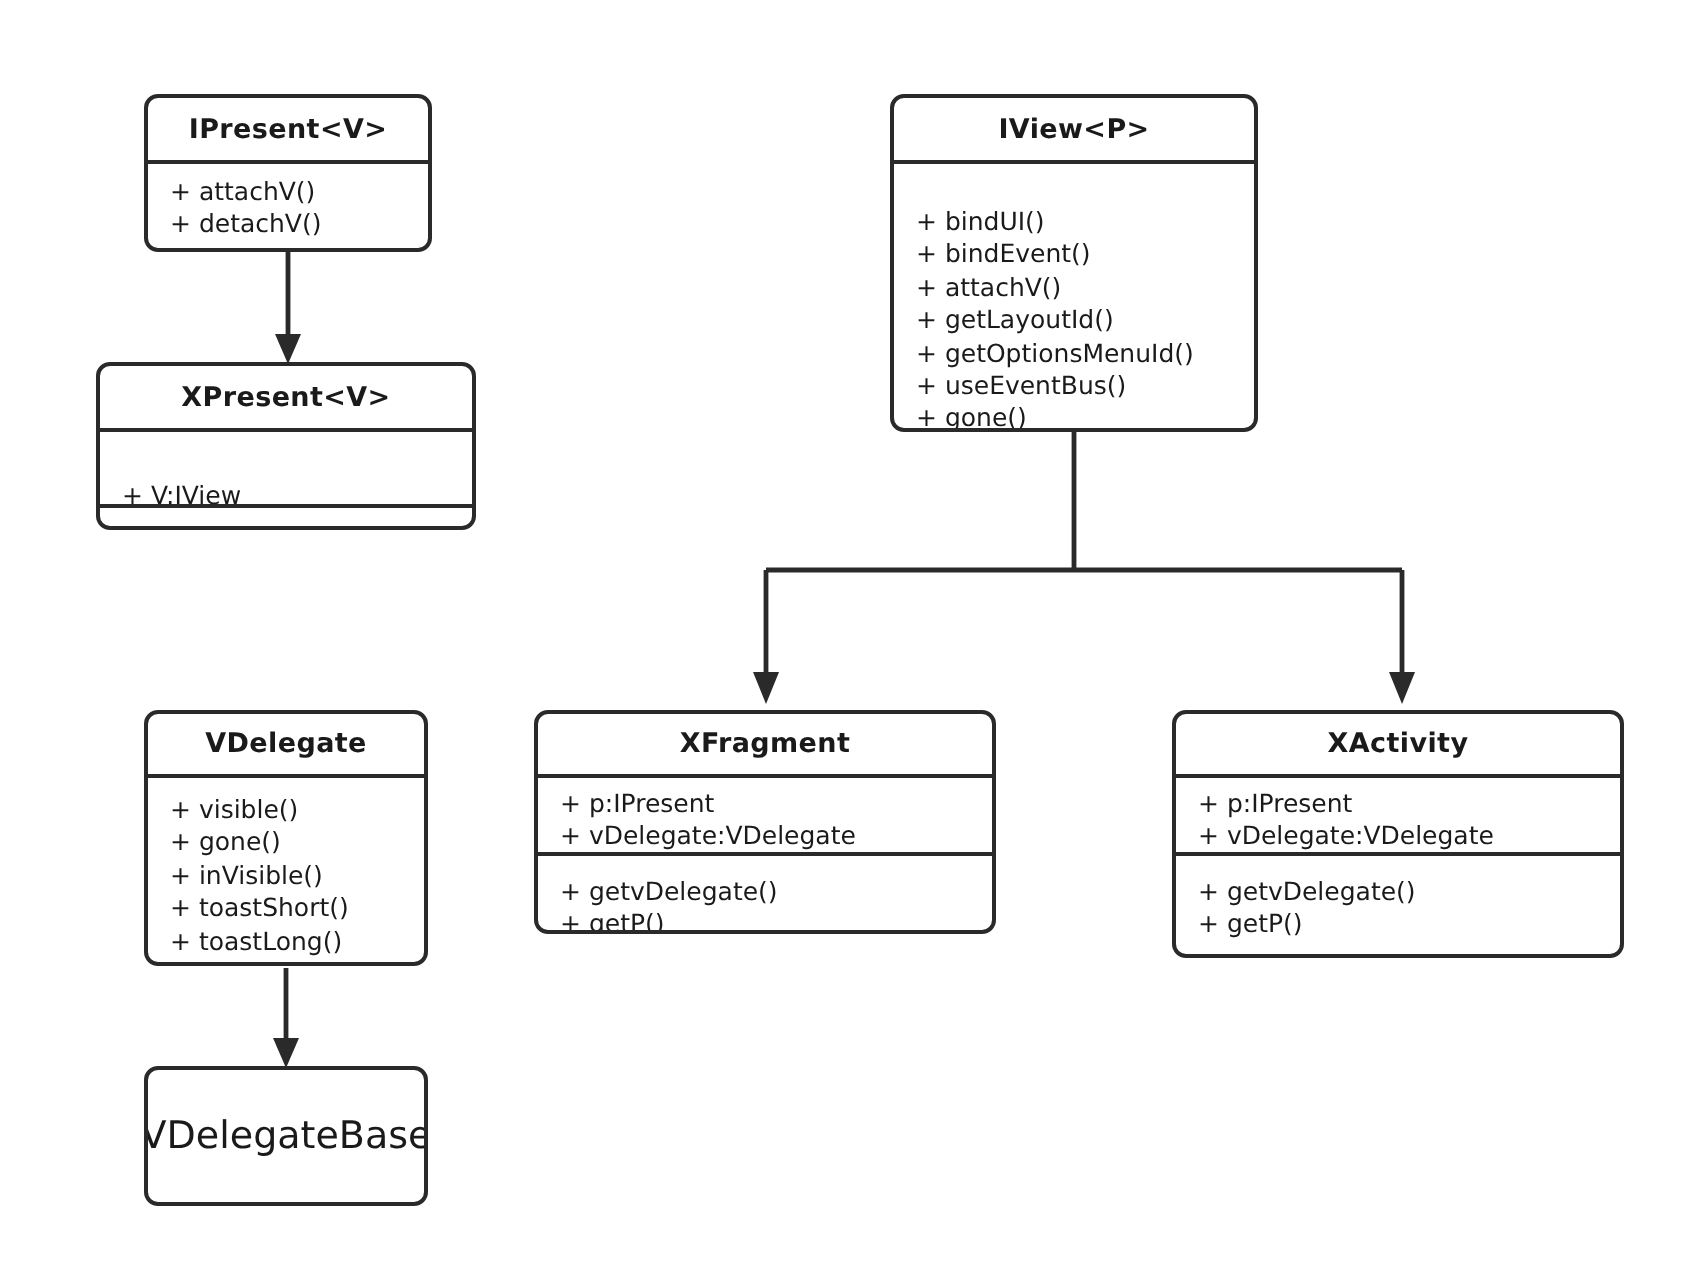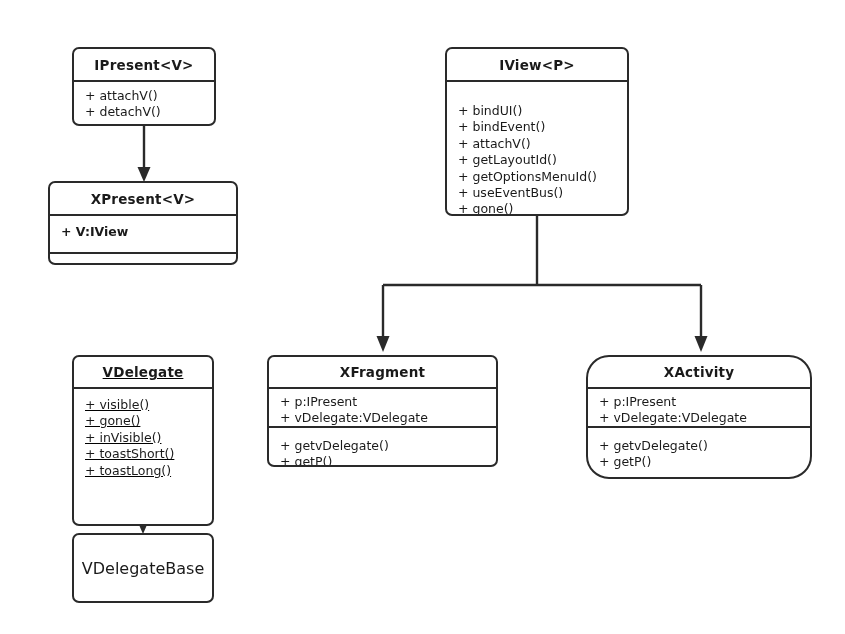--- a/index.html
+++ b/index.html
@@ -44,21 +44,21 @@
     font-size: 12.5px;
     color: #1a1a1a;
     line-height: 16.4px;
     white-space: nowrap;
   }
   .plain-label {
     display: flex;
     align-items: center;
     justify-content: center;
     height: 100%;
-    font-size: 16px;
+    font-size: 19px;
     color: #1a1a1a;
   }
   .conn {
     position: absolute;
     z-index: 1;
   }
   .conn svg { display: block; }
 </style>
 </head>
 <body>
@@ -93,42 +93,42 @@
   <div class="uml-box" style="left:72px; top:47px; width:144px; height:79px;">
     <div class="uml-title" style="height:31px;">IPresent&lt;V&gt;</div>
     <div class="uml-compartment" style="height:48px; padding-top:6px;">
       <div class="uml-row">+ attachV()</div>
       <div class="uml-row">+ detachV()</div>
     </div>
   </div>
 
   <div class="uml-box" style="left:48px; top:181px; width:190px; height:84px;">
     <div class="uml-title" style="height:31px;">XPresent&lt;V&gt;</div>
-    <div class="uml-compartment" style="height:38px; padding-top:8px;font-weight:bold;">
+    <div class="uml-compartment" style="height:38px; padding-top:24px;">
       <div class="uml-row">+ V:IView</div>
     </div>
     <div class="uml-compartment" style="height:39px; padding-top:8px;">
       <div class="uml-row">+ getV()</div>
     </div>
   </div>
 
   <div class="uml-box" style="left:445px; top:47px; width:184px; height:169px;">
     <div class="uml-title" style="height:31px;">IView&lt;P&gt;</div>
     <div class="uml-compartment" style="height:138px; padding-top:21px;">
       <div class="uml-row">+ bindUI()</div>
       <div class="uml-row">+ bindEvent()</div>
       <div class="uml-row">+ attachV()</div>
       <div class="uml-row">+ getLayoutId()</div>
       <div class="uml-row">+ getOptionsMenuId()</div>
       <div class="uml-row">+ useEventBus()</div>
       <div class="uml-row">+ gone()</div>
     </div>
   </div>
 
-  <div class="uml-box" style="left:72px; top:355px; width:142px; height:171px;text-decoration:underline;">
+  <div class="uml-box" style="left:72px; top:355px; width:142px; height:128px;">
     <div class="uml-title" style="height:30px;">VDelegate</div>
     <div class="uml-compartment" style="height:102px; padding-top:8px;">
       <div class="uml-row">+ visible()</div>
       <div class="uml-row">+ gone()</div>
       <div class="uml-row">+ inVisible()</div>
       <div class="uml-row">+ toastShort()</div>
       <div class="uml-row">+ toastLong()</div>
     </div>
   </div>
 
@@ -141,21 +141,21 @@
     <div class="uml-compartment" style="height:39px; padding-top:5px;">
       <div class="uml-row">+ p:IPresent</div>
       <div class="uml-row">+ vDelegate:VDelegate</div>
     </div>
     <div class="uml-compartment" style="height:51px; padding-top:10px;">
       <div class="uml-row">+ getvDelegate()</div>
       <div class="uml-row">+ getP()</div>
     </div>
   </div>
 
-  <div class="uml-box" style="left:586px; top:355px; width:226px; height:124px;border-radius:23px;">
+  <div class="uml-box" style="left:586px; top:355px; width:226px; height:124px;">
     <div class="uml-title" style="height:30px;">XActivity</div>
     <div class="uml-compartment" style="height:39px; padding-top:5px;">
       <div class="uml-row">+ p:IPresent</div>
       <div class="uml-row">+ vDelegate:VDelegate</div>
     </div>
     <div class="uml-compartment" style="height:51px; padding-top:10px;">
       <div class="uml-row">+ getvDelegate()</div>
       <div class="uml-row">+ getP()</div>
     </div>
   </div>

